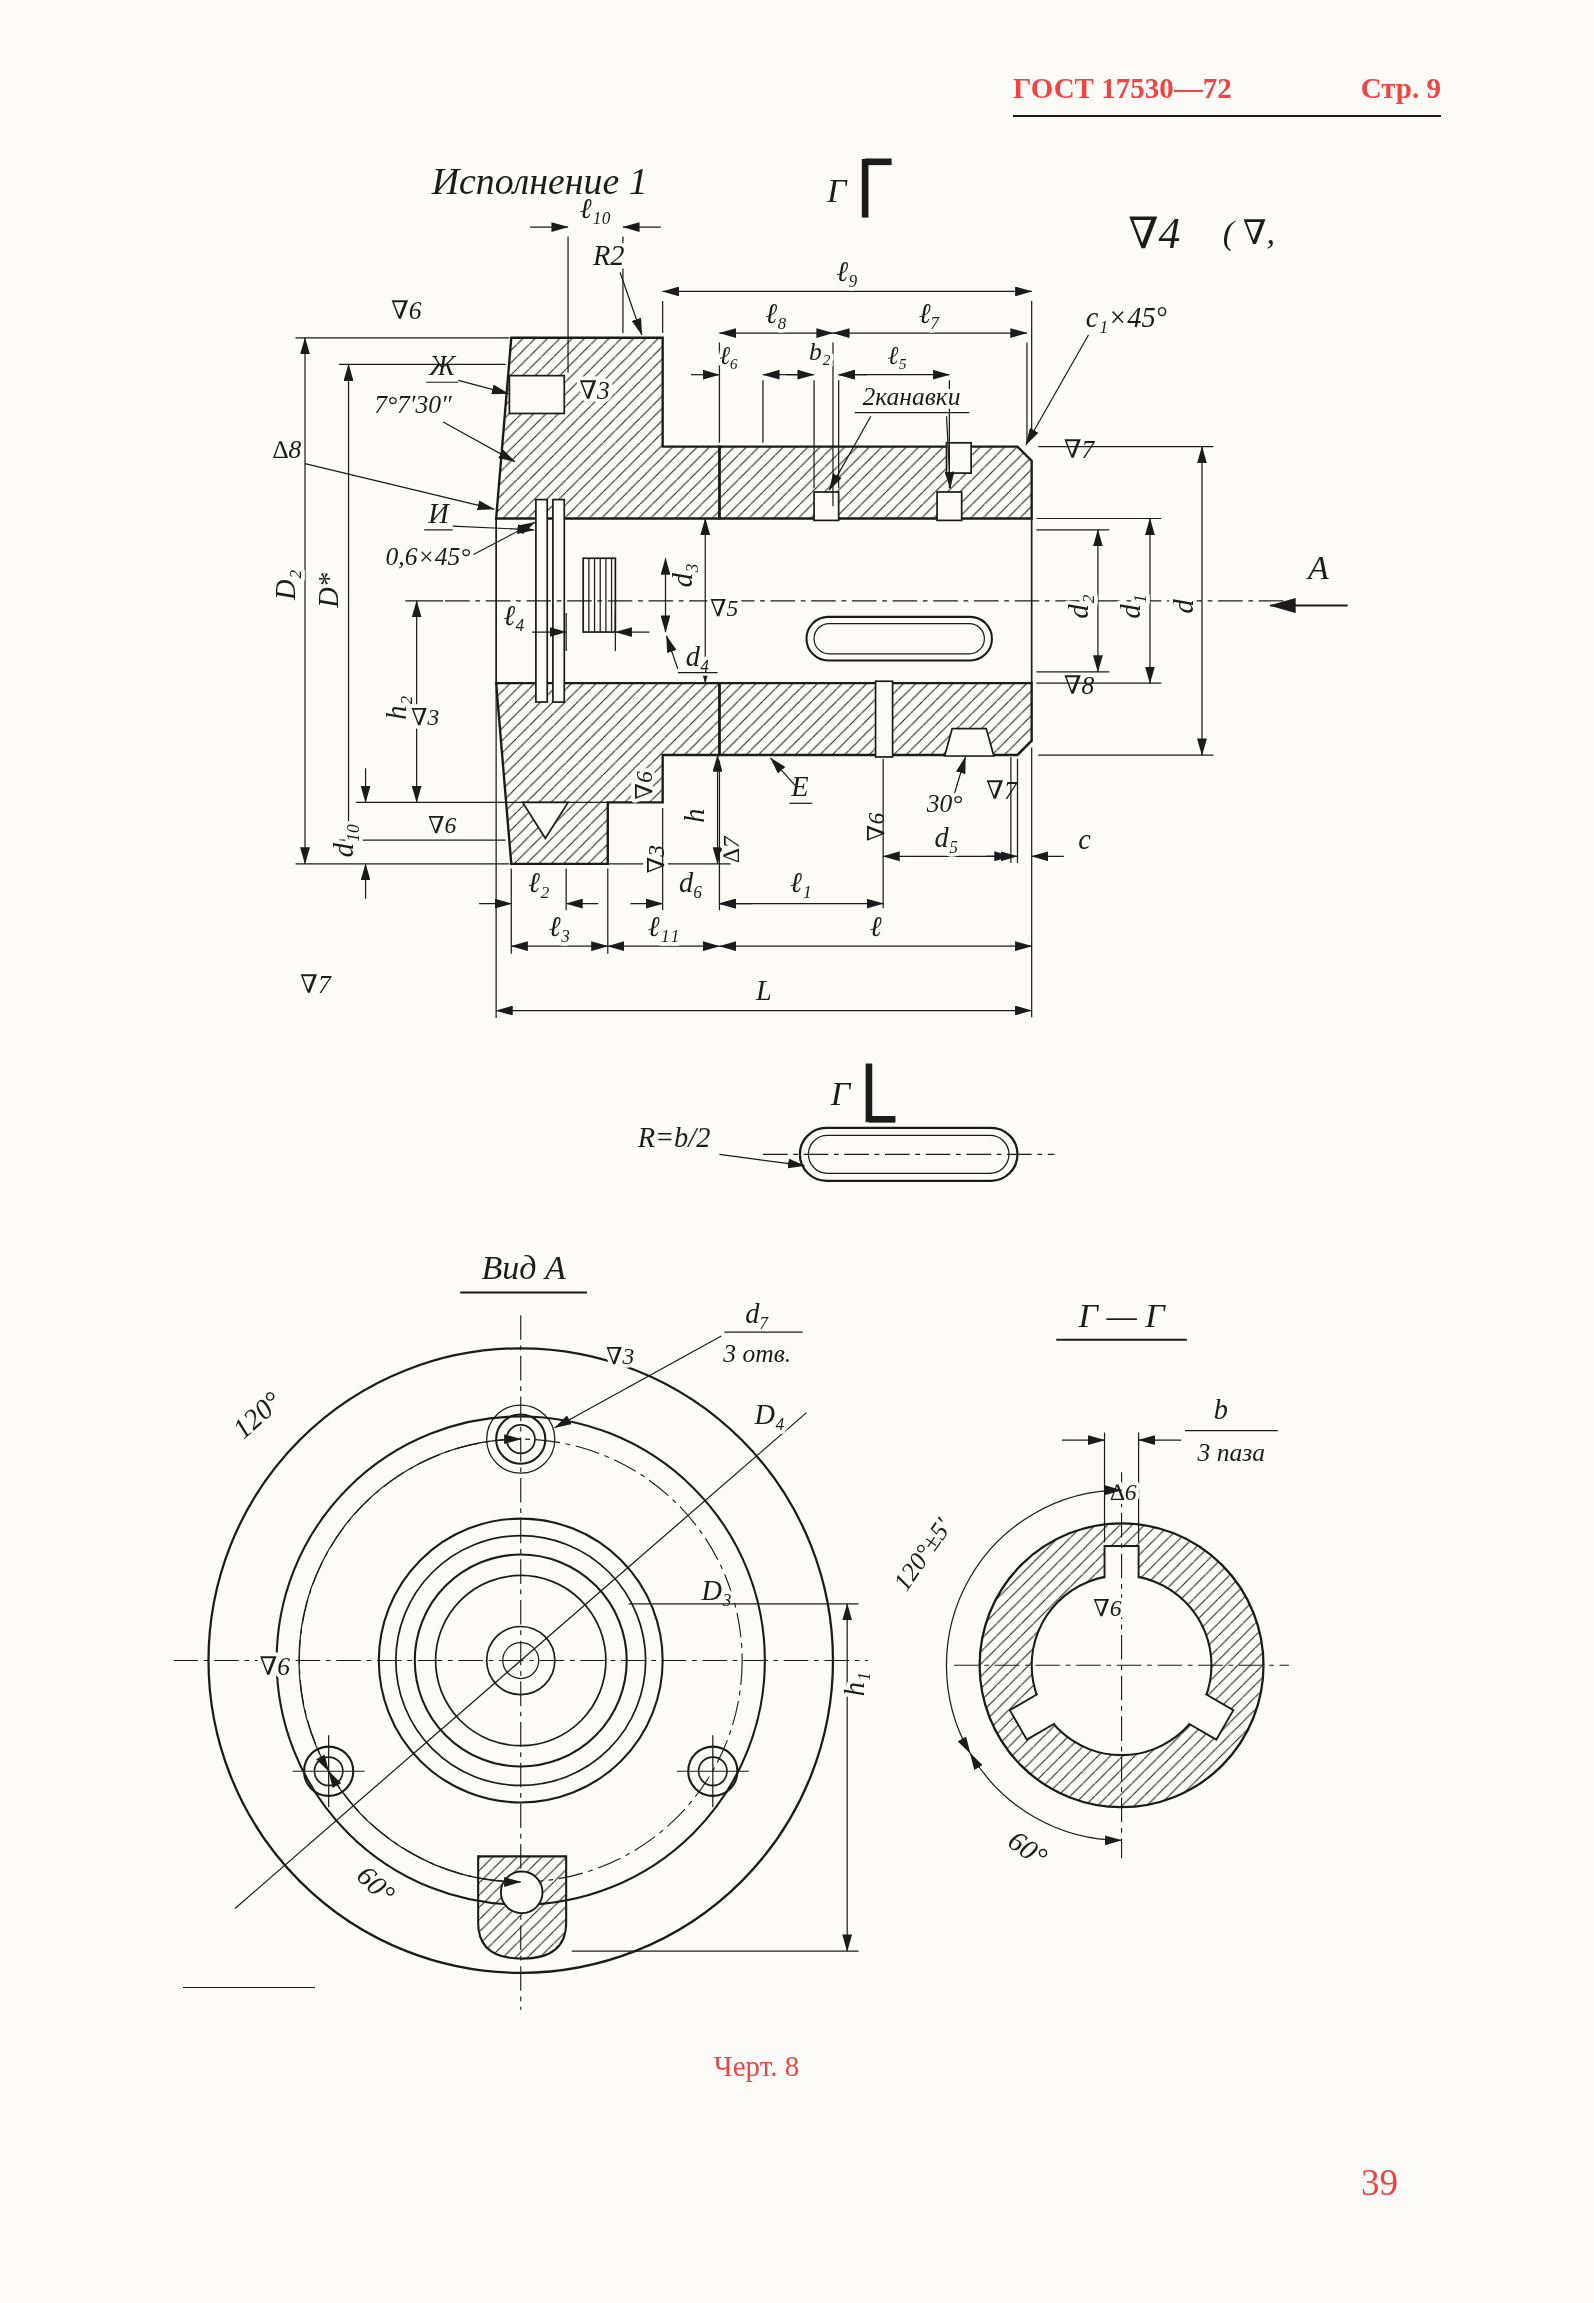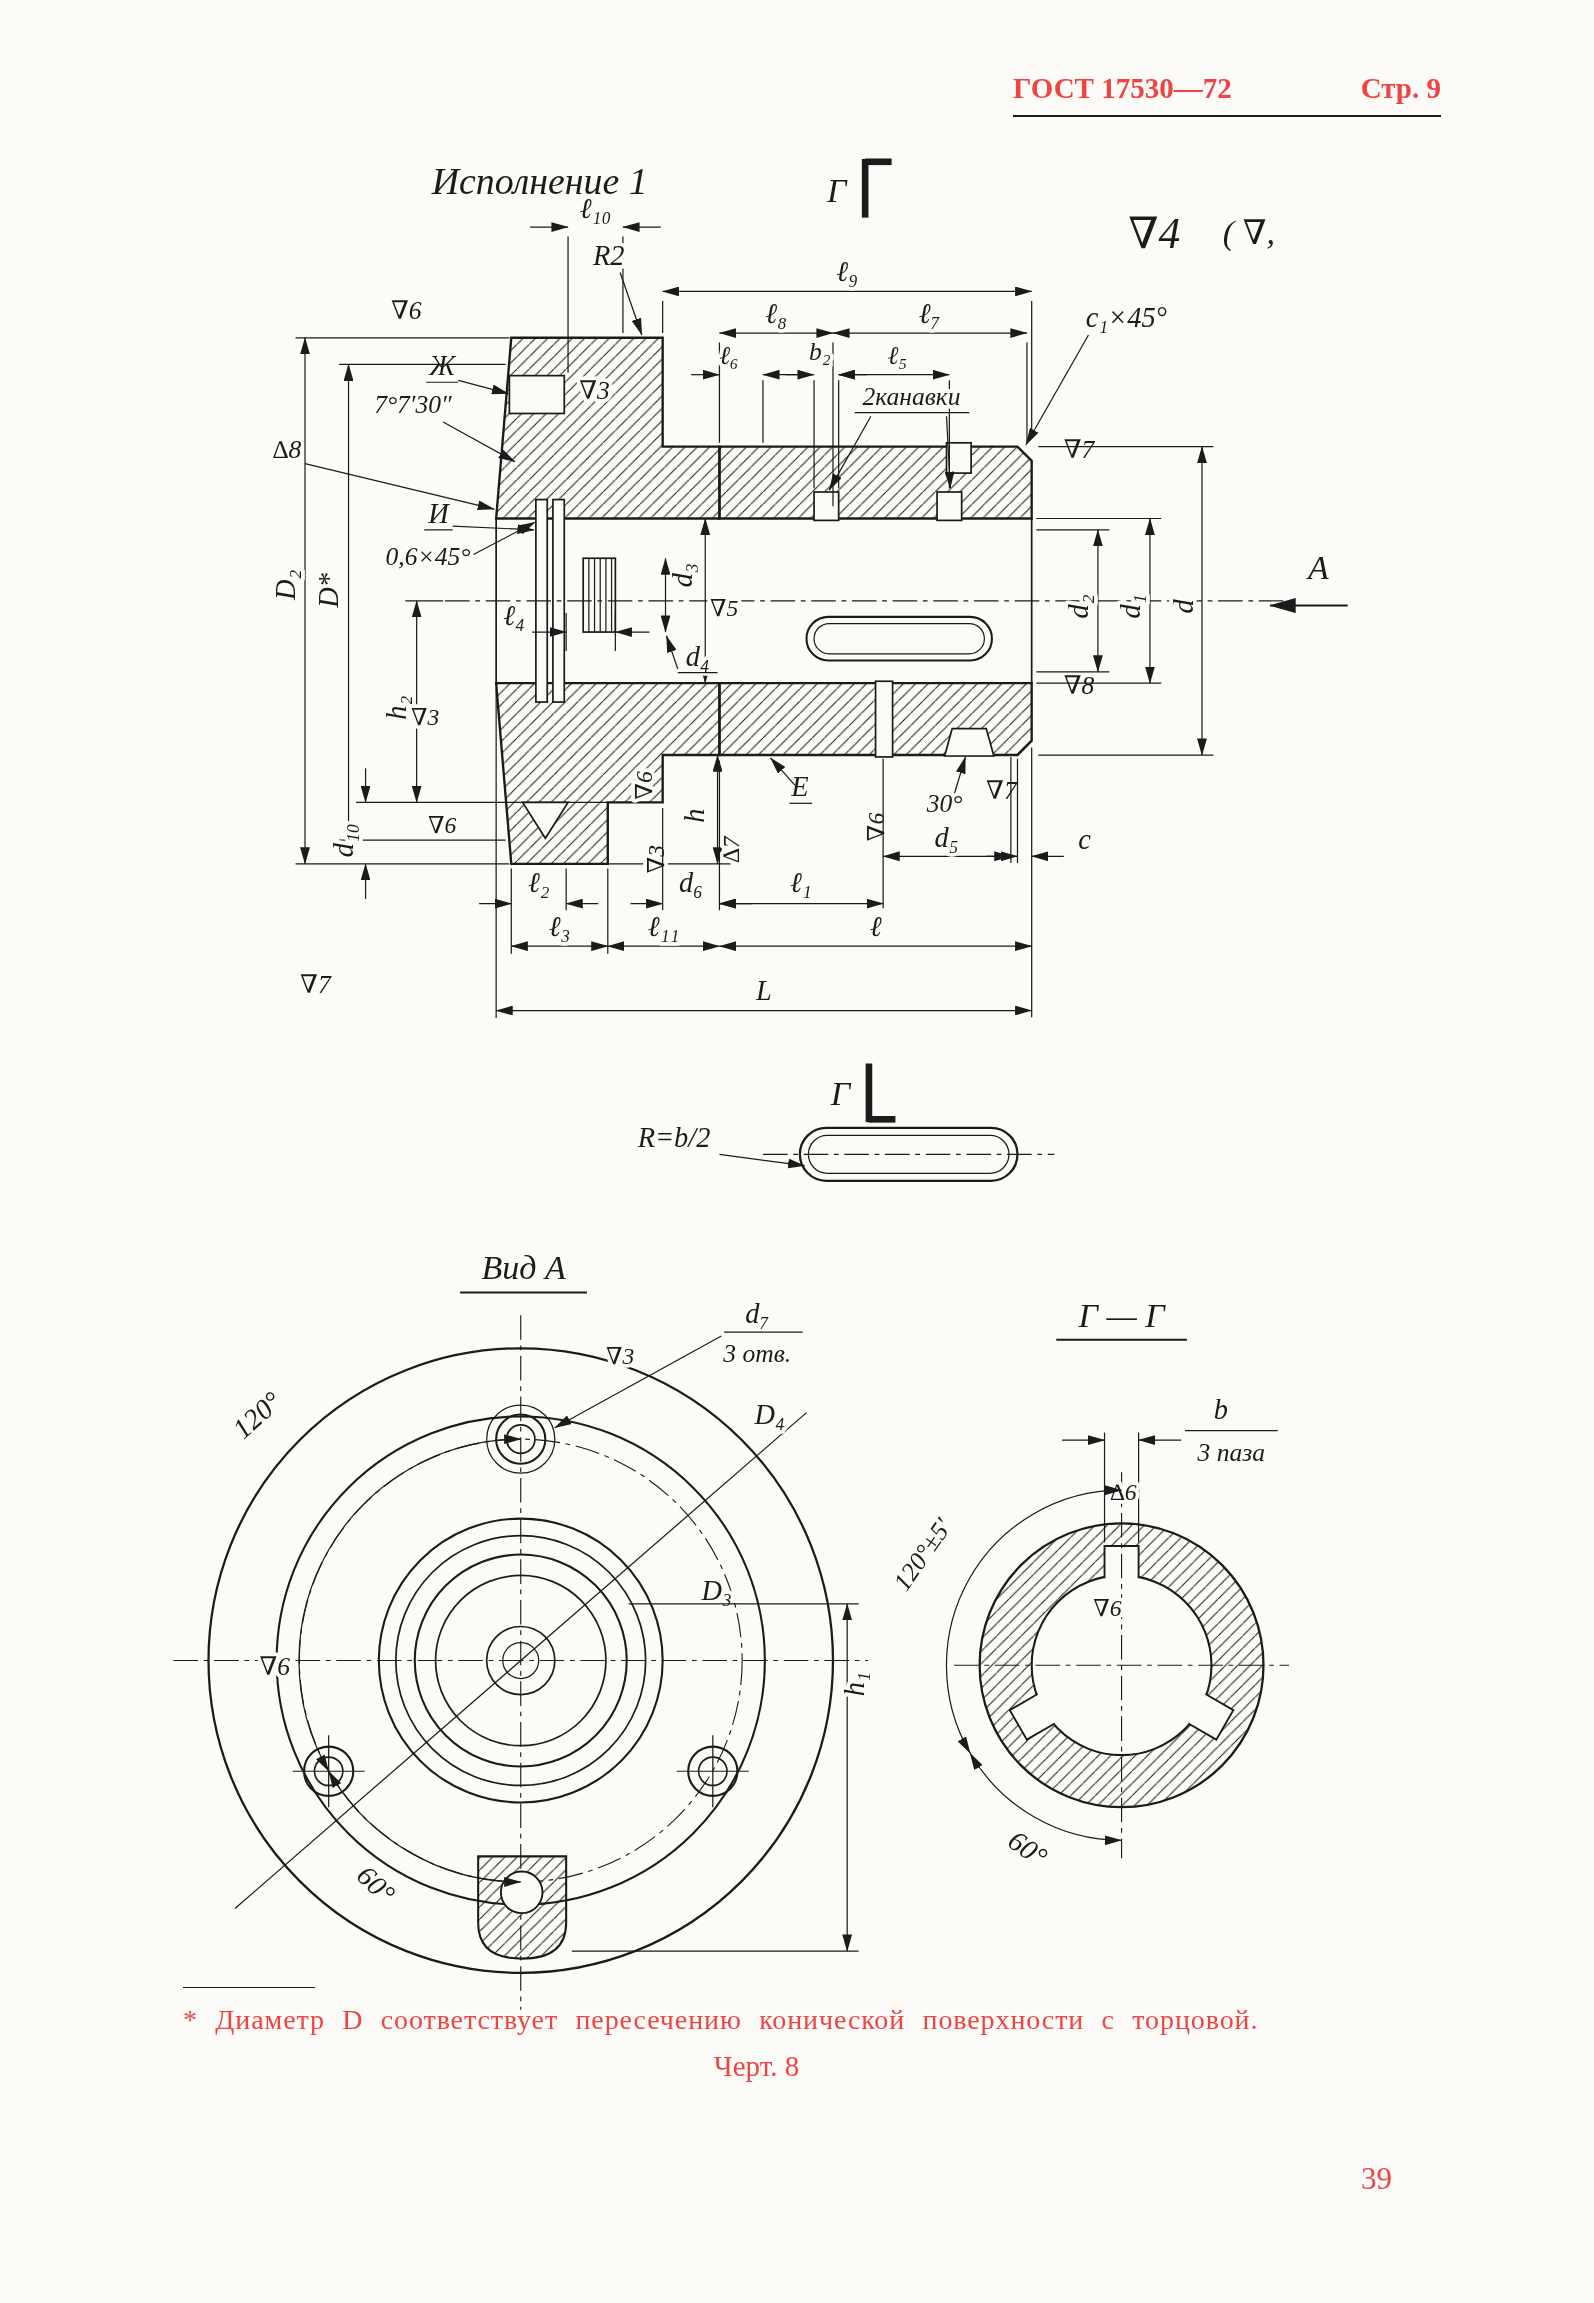--- a/index.html
+++ b/index.html
@@ -5,21 +5,21 @@
   *{margin:0;padding:0;box-sizing:border-box}
   body{background:#e7e6e2}
   .page{position:relative;width:1595px;height:2303px;background:#fcfbf8;margin:0 auto;
         font-family:"Liberation Serif","DejaVu Serif",serif;color:#ef4444;overflow:hidden}
   .hdr{position:absolute;left:1013px;top:72px;width:428px;display:flex;justify-content:space-between;
        align-items:baseline;border-bottom:2.8px solid #1b1b1b;padding-bottom:9.5px;font-weight:bold;font-size:29px}
   .footrule{position:absolute;left:183px;top:1987px;width:132px;border-top:1.9px solid #1b1b1b}
   .footnote{position:absolute;left:183px;top:2004px;width:1240px;font-size:28px;white-space:nowrap;
             letter-spacing:0.9px;word-spacing:9.5px}
   .caption{position:absolute;left:662px;top:2050px;width:189px;text-align:center;font-size:29px}
-  .pagenum{position:absolute;left:1361px;top:2161px;font-size:31px}
+  .pagenum{position:absolute;left:1361px;top:2161px;font-size:37px}
   svg{position:absolute;left:0;top:0}
   .part{fill:url(#hatch);stroke:#1b1b1b;stroke-width:2.5;stroke-linejoin:miter}
   .wh{fill:#fcfbf8;stroke:#1b1b1b;stroke-width:1.8}
   .ol{fill:none;stroke:#1b1b1b;stroke-width:2.4}
   .o2{fill:none;stroke:#1b1b1b;stroke-width:1.8}
   .thin{fill:none;stroke:#1b1b1b;stroke-width:1.3}
   .cl{fill:none;stroke:#1b1b1b;stroke-width:1.2;stroke-dasharray:26 6 5 6}
   .dim{fill:none;stroke:#1b1b1b;stroke-width:1.3}
   .d2a{marker-start:url(#aS);marker-end:url(#aE)}
   .dea{marker-end:url(#aE)}
@@ -392,18 +392,17 @@
       <text class="lbl s25 mid" x="1170" y="1708">∇6</text>
 
       <path class="dim d2a" d="M1185,1575 A185,185 0 0 0 1025,1853"></path>
       <path class="dim d2a" d="M1025,1853 A185,185 0 0 0 1185,1945"></path>
       <text class="lbl s27 mid" transform="rotate(-55 982 1648)" x="982" y="1648">120°±5′</text>
       <text class="lbl mid" transform="rotate(35 1080 1962)" x="1080" y="1962">60°</text>
     </g>
   </svg>
 
   <div class="footrule"></div>
-  <div class="footnote">*  Диаметр D соответствует пересечению конической поверхности с торцовой.</div>
   <div class="caption">Черт. 8</div>
   <div class="pagenum">39</div>
 
 </div>
 
 
 </body></html>

